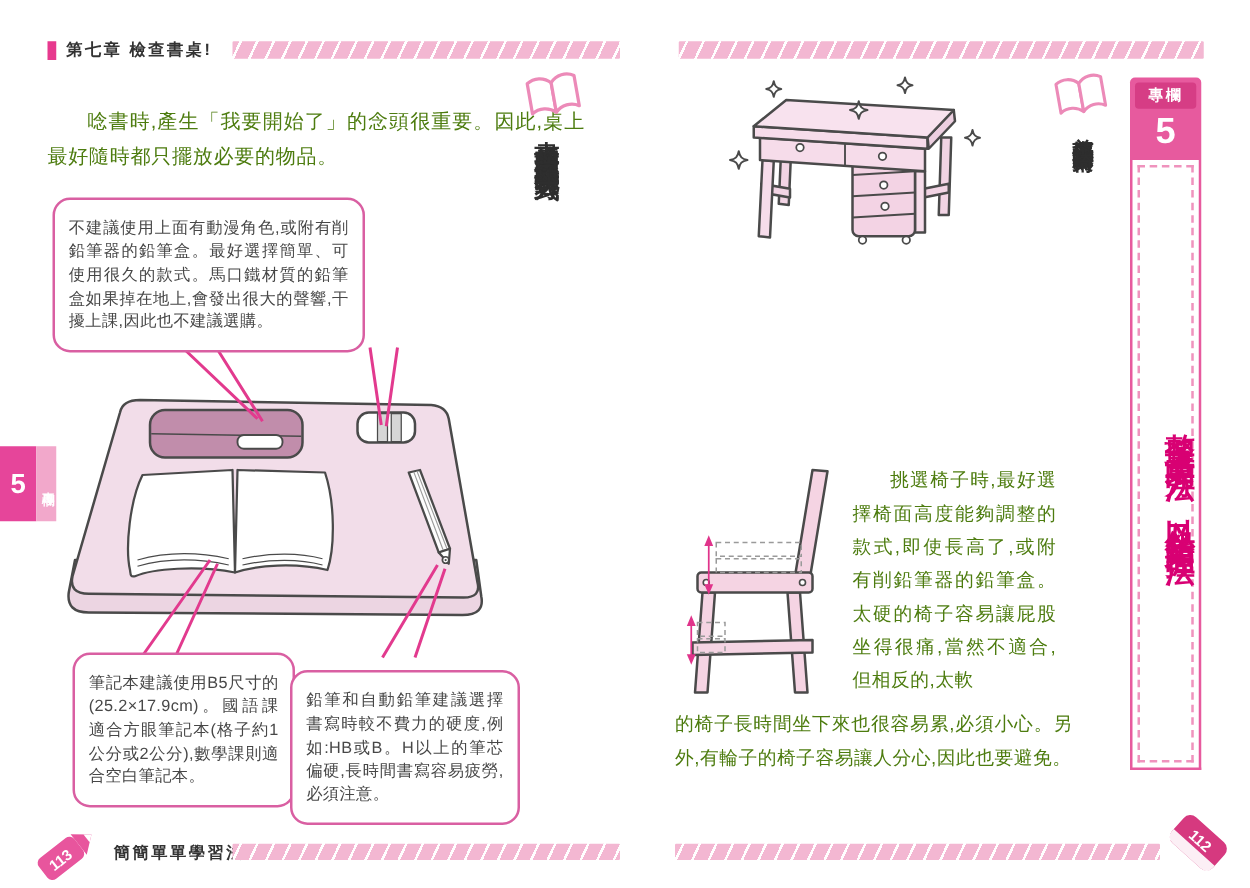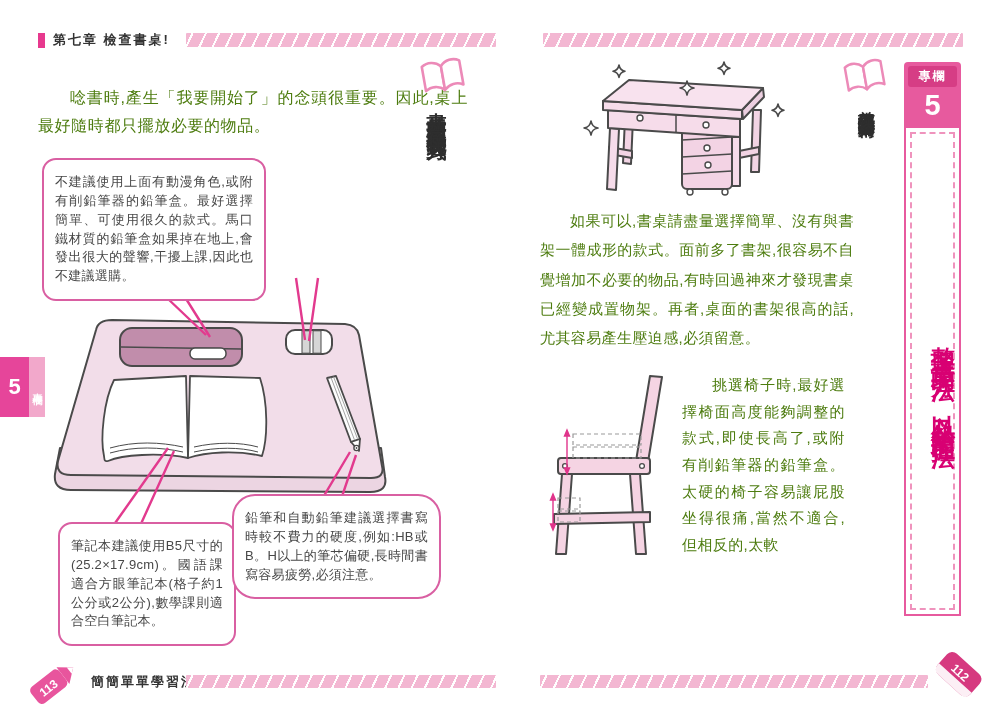--- a/index.html
+++ b/index.html
@@ -24,24 +24,24 @@
   
   .v-heading { position:absolute; writing-mode:vertical-rl; text-orientation:upright;
       font-weight:bold; color:#2e2e2e; }
   .v-heading.left { left:424px; top:97px; height:305px; font-size:20px; letter-spacing:2px; }
   .v-heading.right { left:855px; top:97px; height:215px; font-size:17px; letter-spacing:1px; }
 
   
   .callout { position:absolute; background:#fff; border:2.5px solid #d95fa2; border-radius:14px;
       padding:13px 11px; font-size:13px; line-height:1.45; letter-spacing:0.3px; color:#474747;
       text-align:justify; z-index:3; }
-  .c1 { left:42px;  top:158px; width:224px; }
+  .c1 { left:42px;  top:158px; width:250px; }
   .c2 { left:284px; top:158px; width:112px; }
   .c3 { left:58px;  top:522px; width:178px; }
-  .c4 { left:232px; top:494px; width:209px;border-radius:23px; }
+  .c4 { left:232px; top:536px; width:184px; }
 
   svg { position:absolute; overflow:visible; }
   .tails { left:0; top:0; z-index:2; pointer-events:none; }
 
   
   .side-tab { position:absolute; left:0; top:357px; width:45px; height:60px; display:flex; z-index:4; }
   .side-tab .num { flex:1; background:#e6459a; color:#fff; font-size:22px; font-weight:bold;
       display:flex; align-items:center; justify-content:center; }
   .side-tab .lab { width:16px; background:#f2a8cb; color:#fff; font-size:10px; font-weight:bold;
       writing-mode:vertical-rl; text-orientation:upright; display:flex; align-items:center; justify-content:center; letter-spacing:2px; }
@@ -182,21 +182,20 @@
   </svg>
 
   <svg style="left:842px; top:58px;" width="46" height="40" viewBox="0 0 48 42">
     <g transform="rotate(-10 24 21)" fill="#fff" stroke="#ec8ab8" stroke-width="2.6" stroke-linejoin="round">
       <path d="M24,9 C19,3.5 11,2.5 5,6.5 L5,31 C11,27 19,28 24,33 Z"></path>
       <path d="M24,9 C29,3.5 37,2.5 43,6.5 L43,31 C37,27 29,28 24,33 Z"></path>
     </g>
   </svg>
   <div class="v-heading right">首先選擇適合唸書的桌椅</div>
 
-  <p class="para r-para1">如果可以,書桌請盡量選擇簡單、沒有與書架一體成形的款式。面前多了書架,很容易不自覺增加不必要的物品,有時回過神來才發現書桌已經變成置物架。再者,桌面的書架很高的話,尤其容易產生壓迫感,必須留意。</p>
 
   <svg style="left:546px; top:370px; z-index:1;" width="140" height="196" viewBox="0 0 140 196">
     <g stroke="#4a4a4a" stroke-width="2" stroke-linejoin="round">
       <polygon points="104,6 116,7 102,92 90,91" fill="#f5d4e3"></polygon>
       <polygon points="16,104 26,104 20,184 10,184" fill="#f5d4e3"></polygon>
       <polygon points="84,104 94,104 100,184 90,184" fill="#f5d4e3"></polygon>
       <polygon points="8,144 104,142 104,152 8,154" fill="#f5d4e3"></polygon>
       <g>
         <rect x="12" y="88" width="92" height="16" rx="3" fill="#f5d4e3"></rect>
         <circle cx="19" cy="96" r="2.4" fill="#fff" stroke-width="1.3"></circle>
@@ -213,20 +212,21 @@
       <line x1="21" y1="63" x2="21" y2="101"></line>
       <polygon points="21,60 18.5,66 23.5,66"></polygon>
       <polygon points="21,104 18.5,98 23.5,98"></polygon>
       <line x1="7" y1="127" x2="7" y2="157"></line>
       <polygon points="7,124 4.5,130 9.5,130"></polygon>
       <polygon points="7,160 4.5,154 9.5,154"></polygon>
     </g>
   </svg>
 
   <p class="para r-para2a">挑選椅子時,最好選擇椅面高度能夠調整的款式,即使長高了,或附有削鉛筆器的鉛筆盒。太硬的椅子容易讓屁股坐得很痛,當然不適合,但相反的,太軟</p>
+  <p class="para r-para2b">的椅子長時間坐下來也很容易累,必須小心。另外,有輪子的椅子容易讓人分心,因此也要避免。</p>
 
   <div class="column-tab">
     <div class="tab-top">
       <div class="tab-label">專欄</div>
       <div class="tab-number">5</div>
     </div>
     <div class="title-box">
       <div class="dashed"></div>
       <div class="title-text">整理書桌的方法,以及鉛筆的握法</div>
     </div>

